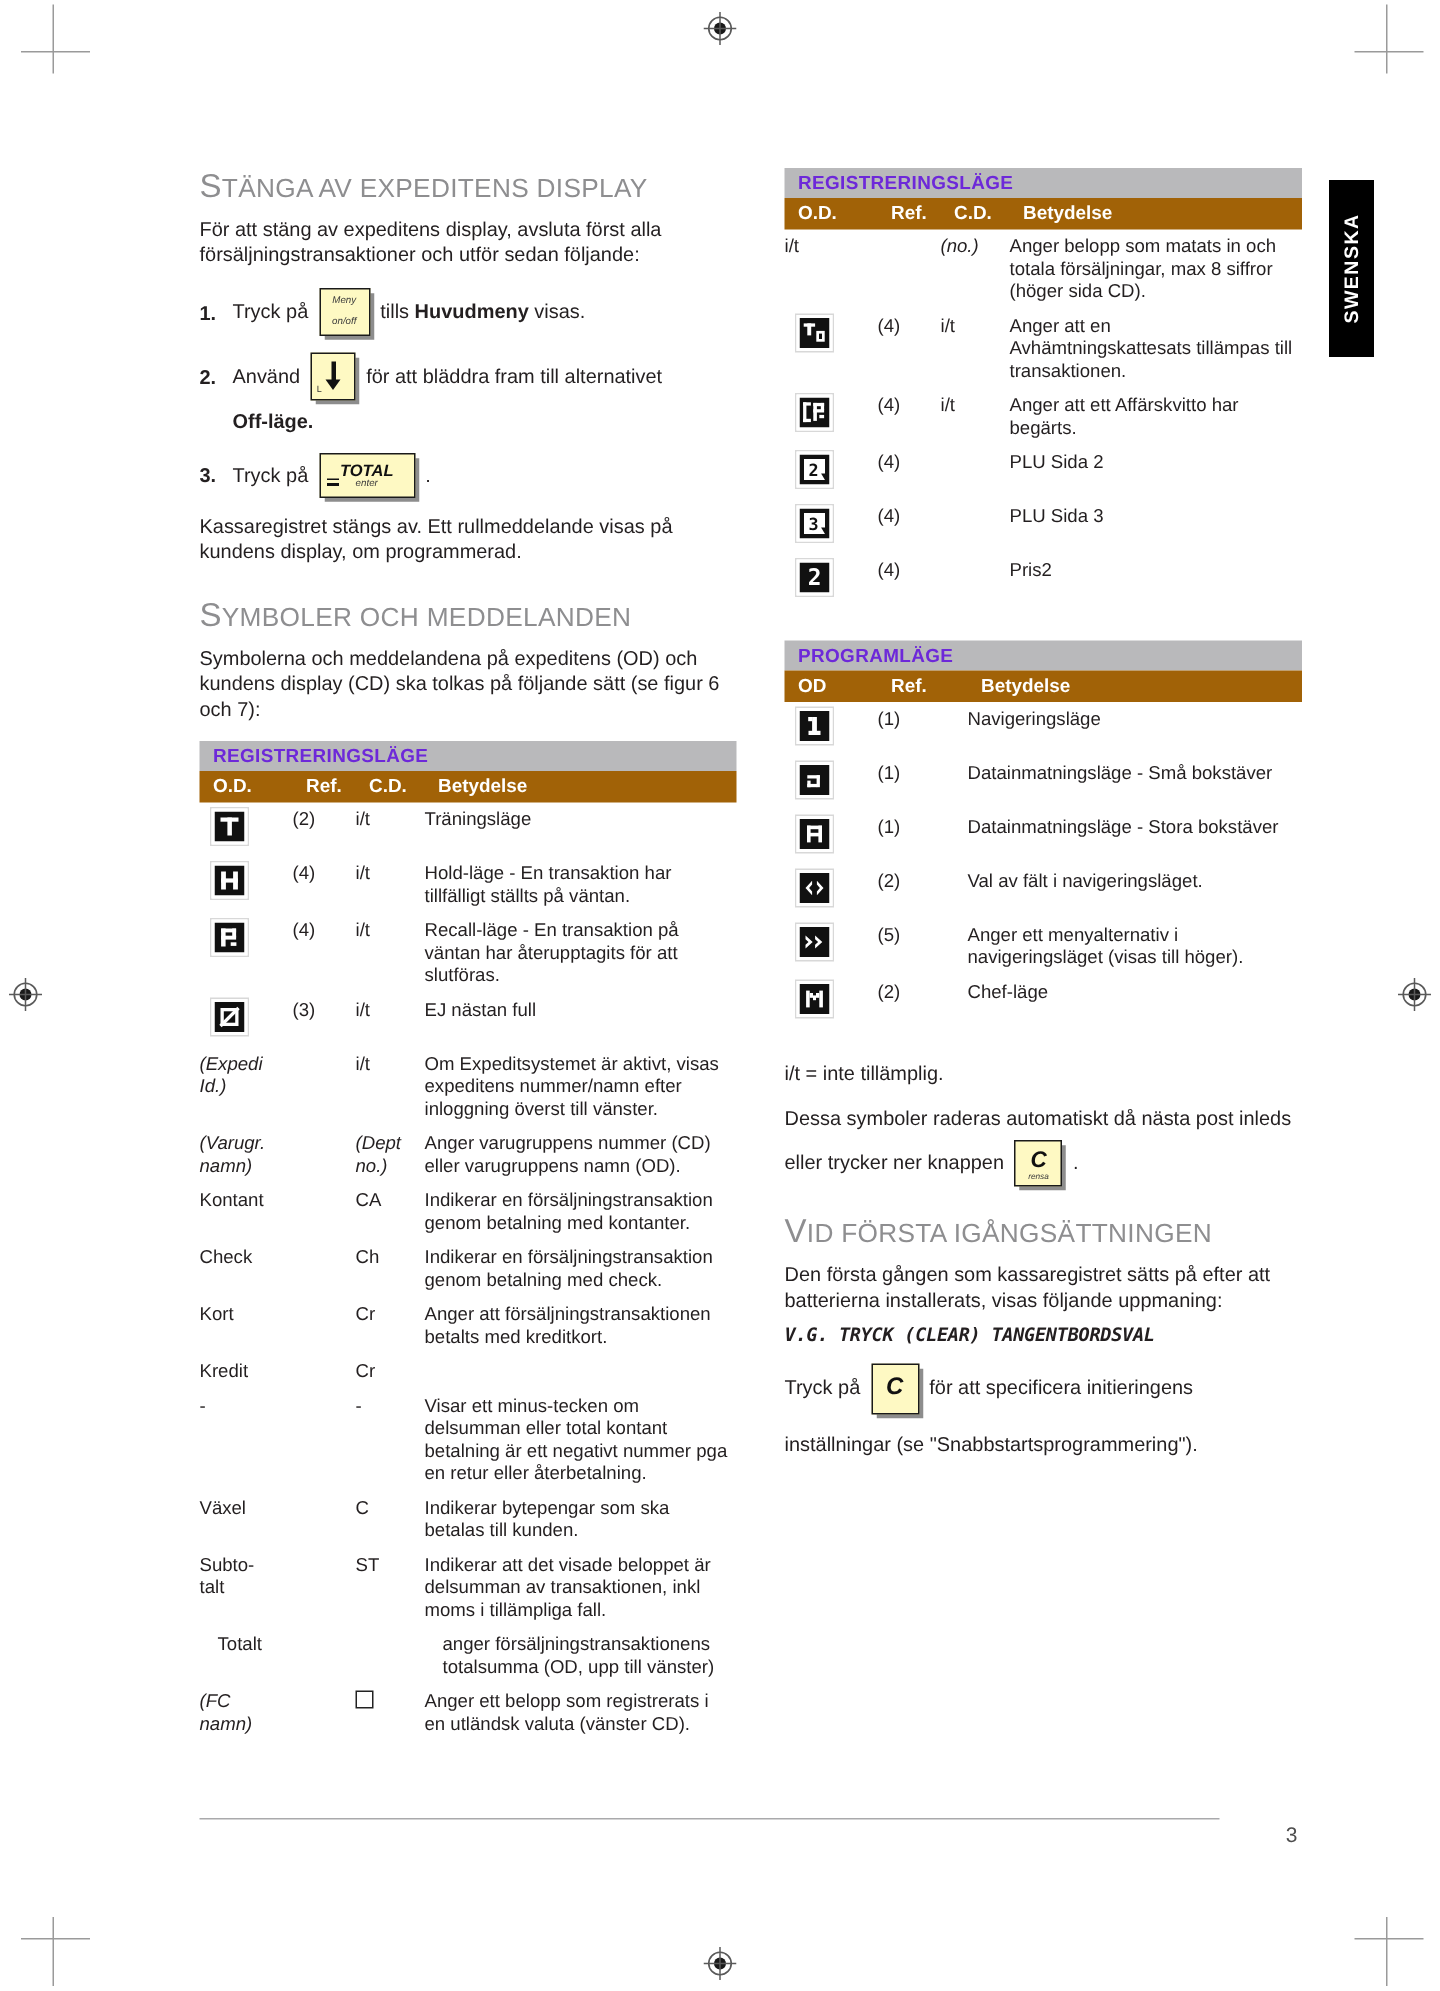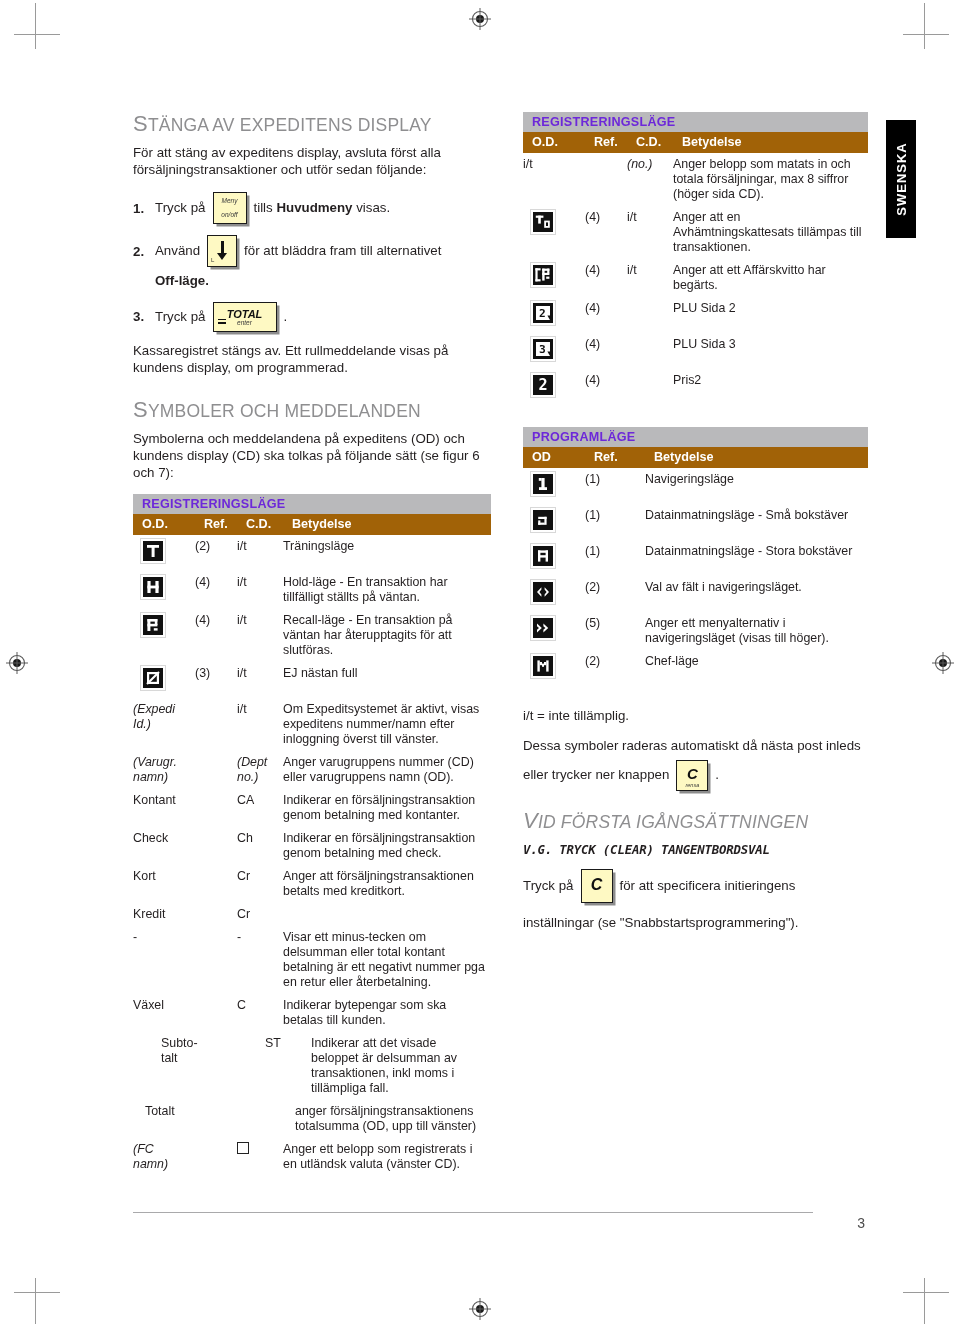--- a/index.html
+++ b/index.html
@@ -351,21 +351,21 @@
       </div>
 
       <div class="row">
         <span class="c-sym bold" style="padding-left:0;">Växel</span>
         <span class="c-ref"></span>
         <span class="c-cd bold">C</span>
         <span class="c-bet">Indikerar bytepengar som ska betalas till kunden.</span>
       </div>
 
       <div class="row">
-        <span class="c-sym bold" style="padding-left:0;margin-left:28px;">Subto-<br>talt</span>
+        <span class="c-sym bold" style="padding-left:0;">Subto-<br>talt</span>
         <span class="c-ref"></span>
         <span class="c-cd bold">ST</span>
         <span class="c-bet">Indikerar att det visade beloppet är delsumman av transaktionen, inkl moms i tillämpliga fall.</span>
       </div>
 
       <div class="row">
         <span class="c-sym bold" style="padding-left:0;margin-left:12px;">Totalt</span>
         <span class="c-ref"></span>
         <span class="c-cd"></span>
         <span class="c-bet">anger försäljningstransaktionens totalsumma (OD, upp till vänster)</span>
@@ -592,22 +592,23 @@
 
     <div class="inline-row">
       <span class="t">eller trycker ner knappen</span>
       <span class="key key-c">
         <span class="kl cc">C</span>
         <span class="kl sm">rensa</span>
       </span>
       <span class="t2">.</span>
     </div>
 
-    <h2 class="sec" style="margin-top:18px;font-style:italic;"><span class="cap">V</span><span>ID FÖRSTA IGÅNGSÄTTNINGEN</span></h2>
-
+    <h2 class="sec" style="margin-top:18px;"><span class="cap">V</span><span>ID FÖRSTA IGÅNGSÄTTNINGEN</span></h2>
+
+    <p class="body" style="margin-bottom:6px;">Den första gången som kassaregistret sätts på efter att batterierna installerats, visas följande uppmaning:</p>
 
     <p class="mono-prompt">V.G. TRYCK (CLEAR) TANGENTBORDSVAL</p>
 
     <div class="inline-row">
       <span class="t">Tryck på</span>
       <span class="key key-c2">
         <span class="kl cc">C</span>
       </span>
       <span class="t2">för att specificera initieringens</span>
     </div>

